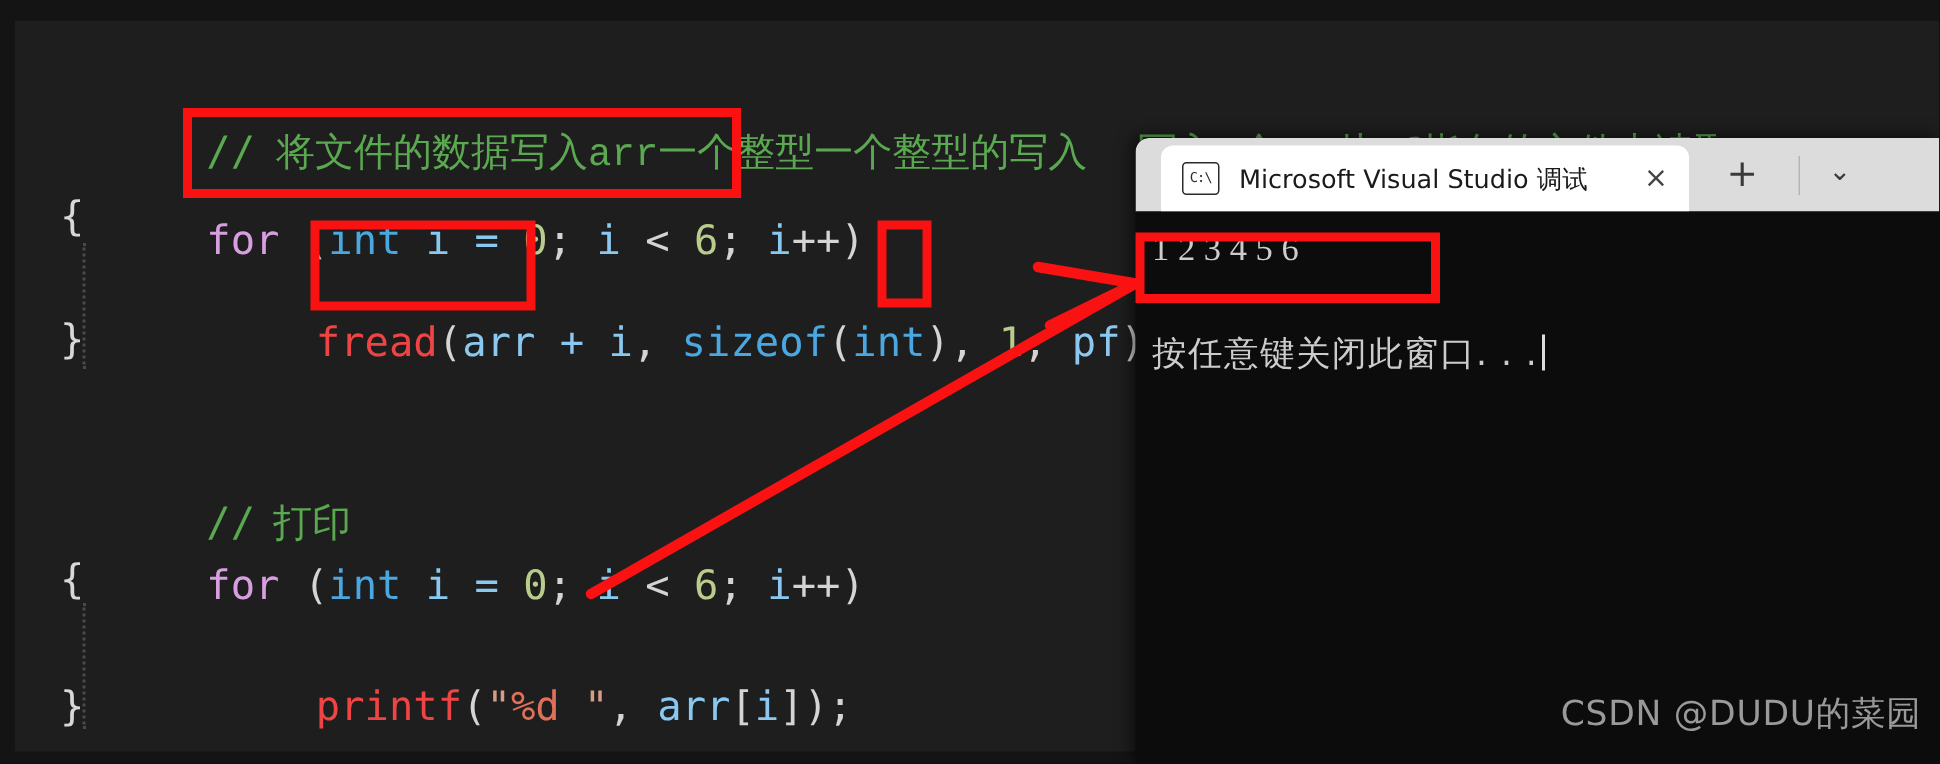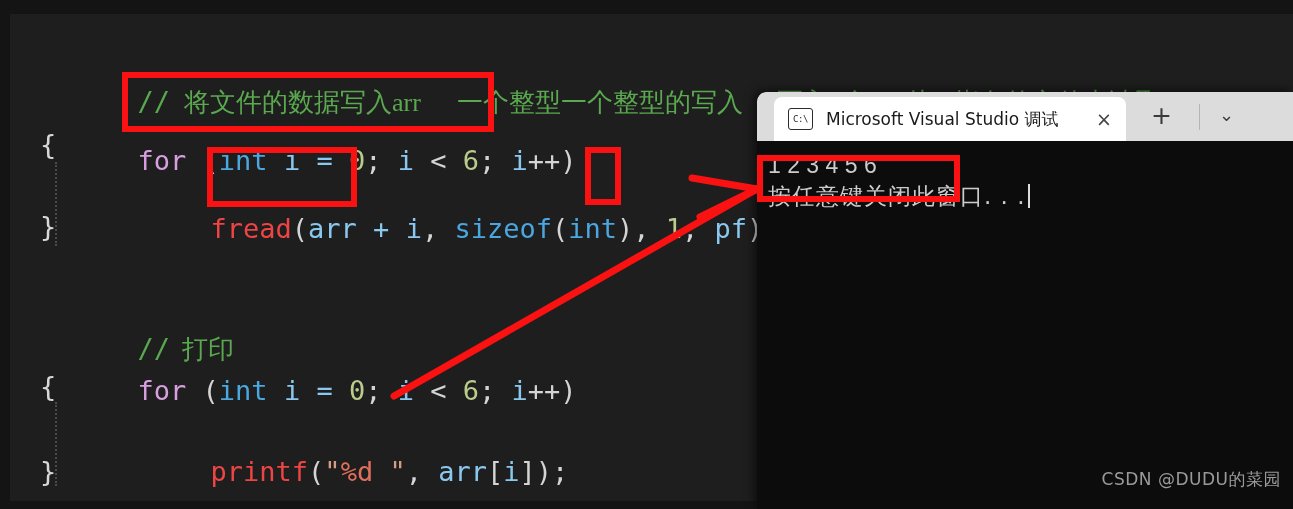--- a/index.html
+++ b/index.html
@@ -29,21 +29,21 @@
   }
   .code-line {
     position: absolute;
     white-space: pre;
     font-family: "DejaVu Sans Mono", "Liberation Mono", monospace;
     font-size: 27px;
     line-height: 42px;
     letter-spacing: 0px;
   }
   .cn {
-    font-family: Liberation Serif, serif;
+    font-family: Liberation Mono, monospace;
     font-size: 26px;
   }
 
   
   .t-comment  { color: #5aa84f; }
   .t-keyword  { color: #d89fe0; }
   .t-type     { color: #4aa7e0; }
   .t-var      { color: #8bc8f0; }
   .t-num      { color: #b9cc8c; }
   .t-punct    { color: #d4d4d4; }
@@ -147,28 +147,29 @@
   #console-body {
     position: absolute;
     left: 0; top: 49px;
     right: 0; bottom: 0;
     background: #0c0c0c;
     padding: 9px 0 0 11px;
     box-sizing: border-box;
   }
   .con-line {
     white-space: pre;
-    font-family: Liberation Sans, sans-serif;
+    font-family: Liberation Serif, serif;
     font-size: 23px;
     line-height: 31px;
     color: #cccccc;
   }
   .con-line.cjk {
     font-family: "DejaVu Sans", "Liberation Sans", sans-serif;
     letter-spacing: 1px;
+    margin-top: 40px;
   }
   #caret {
     display: inline-block;
     width: 2px;
     height: 24px;
     background: #dddddd;
     vertical-align: -4px;
     margin-left: 2px;
   }
 
@@ -185,38 +186,38 @@
     width: 1293px; height: 509px;
     pointer-events: none;
   }
 
   
   #watermark {
     position: absolute;
     right: 12px;
     bottom: 18px;
     font-family: "DejaVu Sans", "Liberation Sans", sans-serif;
-    font-size: 17px;
+    font-size: 23px;
     color: #9a9a9a;
     letter-spacing: 0.5px;
     white-space: nowrap;
   }
 </style>
 </head>
 <body>
 
 <div id="screen">
 
   <div id="editor">
 
     <div class="indent-guide" style="left:45px; top:148px; height:84px;"></div>
     <div class="indent-guide" style="left:45px; top:388px; height:84px;"></div>
 
     <div class="code-line" style="left:30px; top:25px;">
-      <span class="t-comment">//</span><span class="t-comment cn" style="margin-left:14px;">将文件的数据写入arr</span><span class="t-comment cn" style="margin-left:36px;">一个整型一个整型的写入</span><span class="t-comment cn" style="margin-left:34px;">写入1个</span><span class="t-comment cn" style="margin-left:38px;">从pf指向的文件中读取</span>
+      <span class="t-comment">//</span><span class="t-comment cn" style="margin-left:14px;">将文件的数据写入arr</span><span class="t-comment cn" style="">一个整型一个整型的写入</span><span class="t-comment cn" style="margin-left:34px;">写入1个</span><span class="t-comment cn" style="margin-left:38px;">从pf指向的文件中读取</span>
     </div>
 
     <div class="code-line" style="left:30px; top:84px;">
       <span class="t-keyword">for</span><span class="t-punct"> (</span><span class="t-type">int</span><span class="t-var"> i = </span><span class="t-num">0</span><span class="t-punct">; </span><span class="t-var">i</span><span class="t-punct"> &lt; </span><span class="t-num">6</span><span class="t-punct">; </span><span class="t-var">i</span><span class="t-punct">++</span><span class="t-punct">)</span>
     </div>
 
     <div class="code-line t-brace" style="left:30px; top:110px;">{</div>
 
     <div class="code-line" style="left:103px; top:152px;">
       <span class="t-func">fread</span><span class="t-punct">(</span><span class="t-var">arr + i</span><span class="t-punct">, </span><span class="t-type">sizeof</span><span class="t-punct">(</span><span class="t-type">int</span><span class="t-punct">)</span><span class="t-punct">, </span><span class="t-num">1</span><span class="t-punct">, </span><span class="t-var">pf</span><span class="t-punct">)</span><span class="t-punct">;</span>

